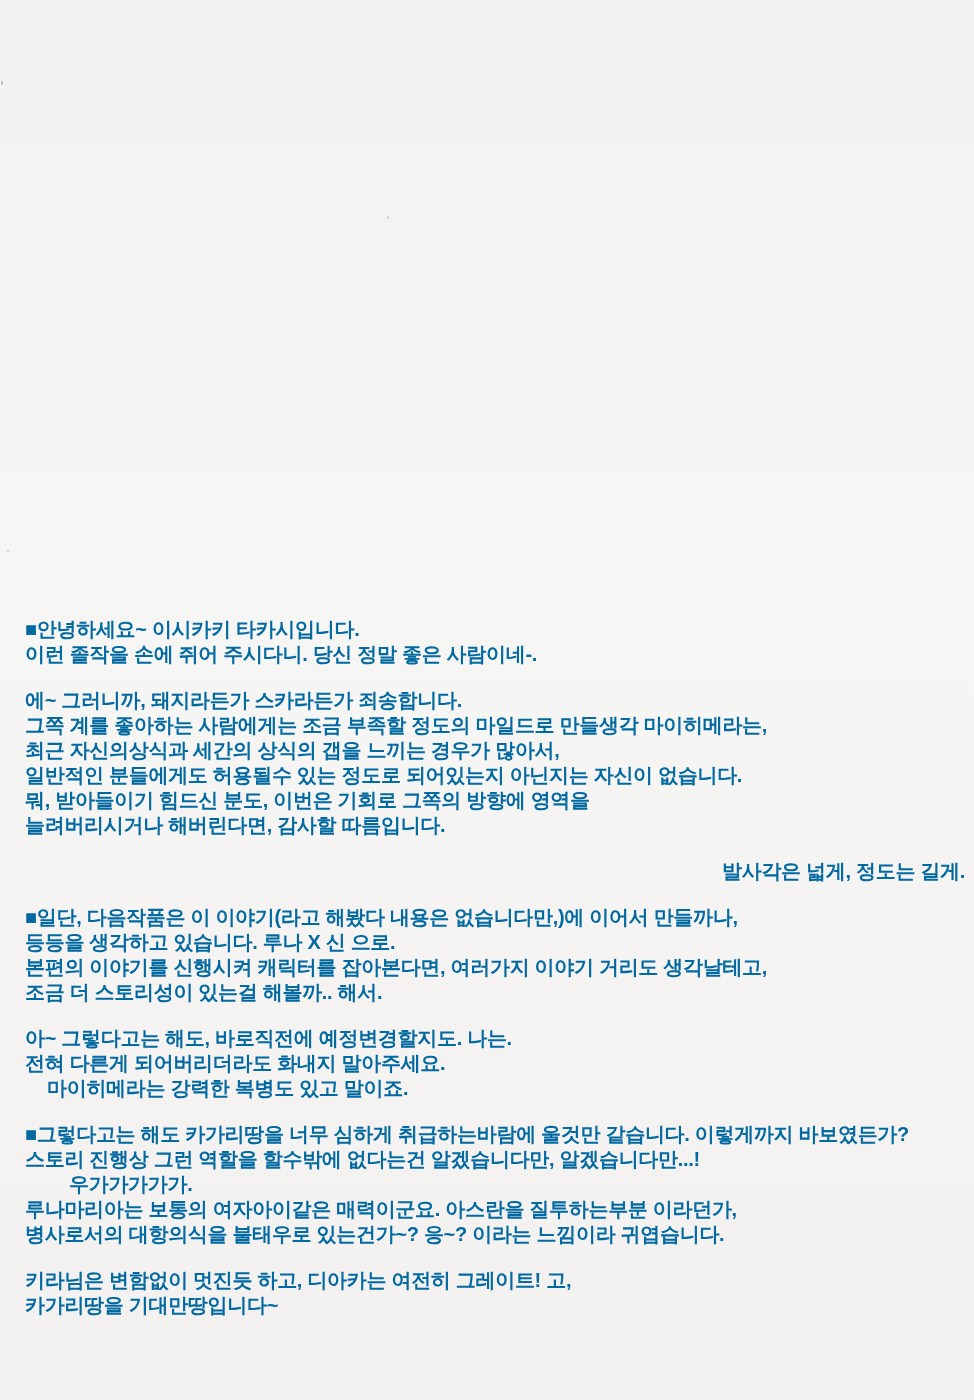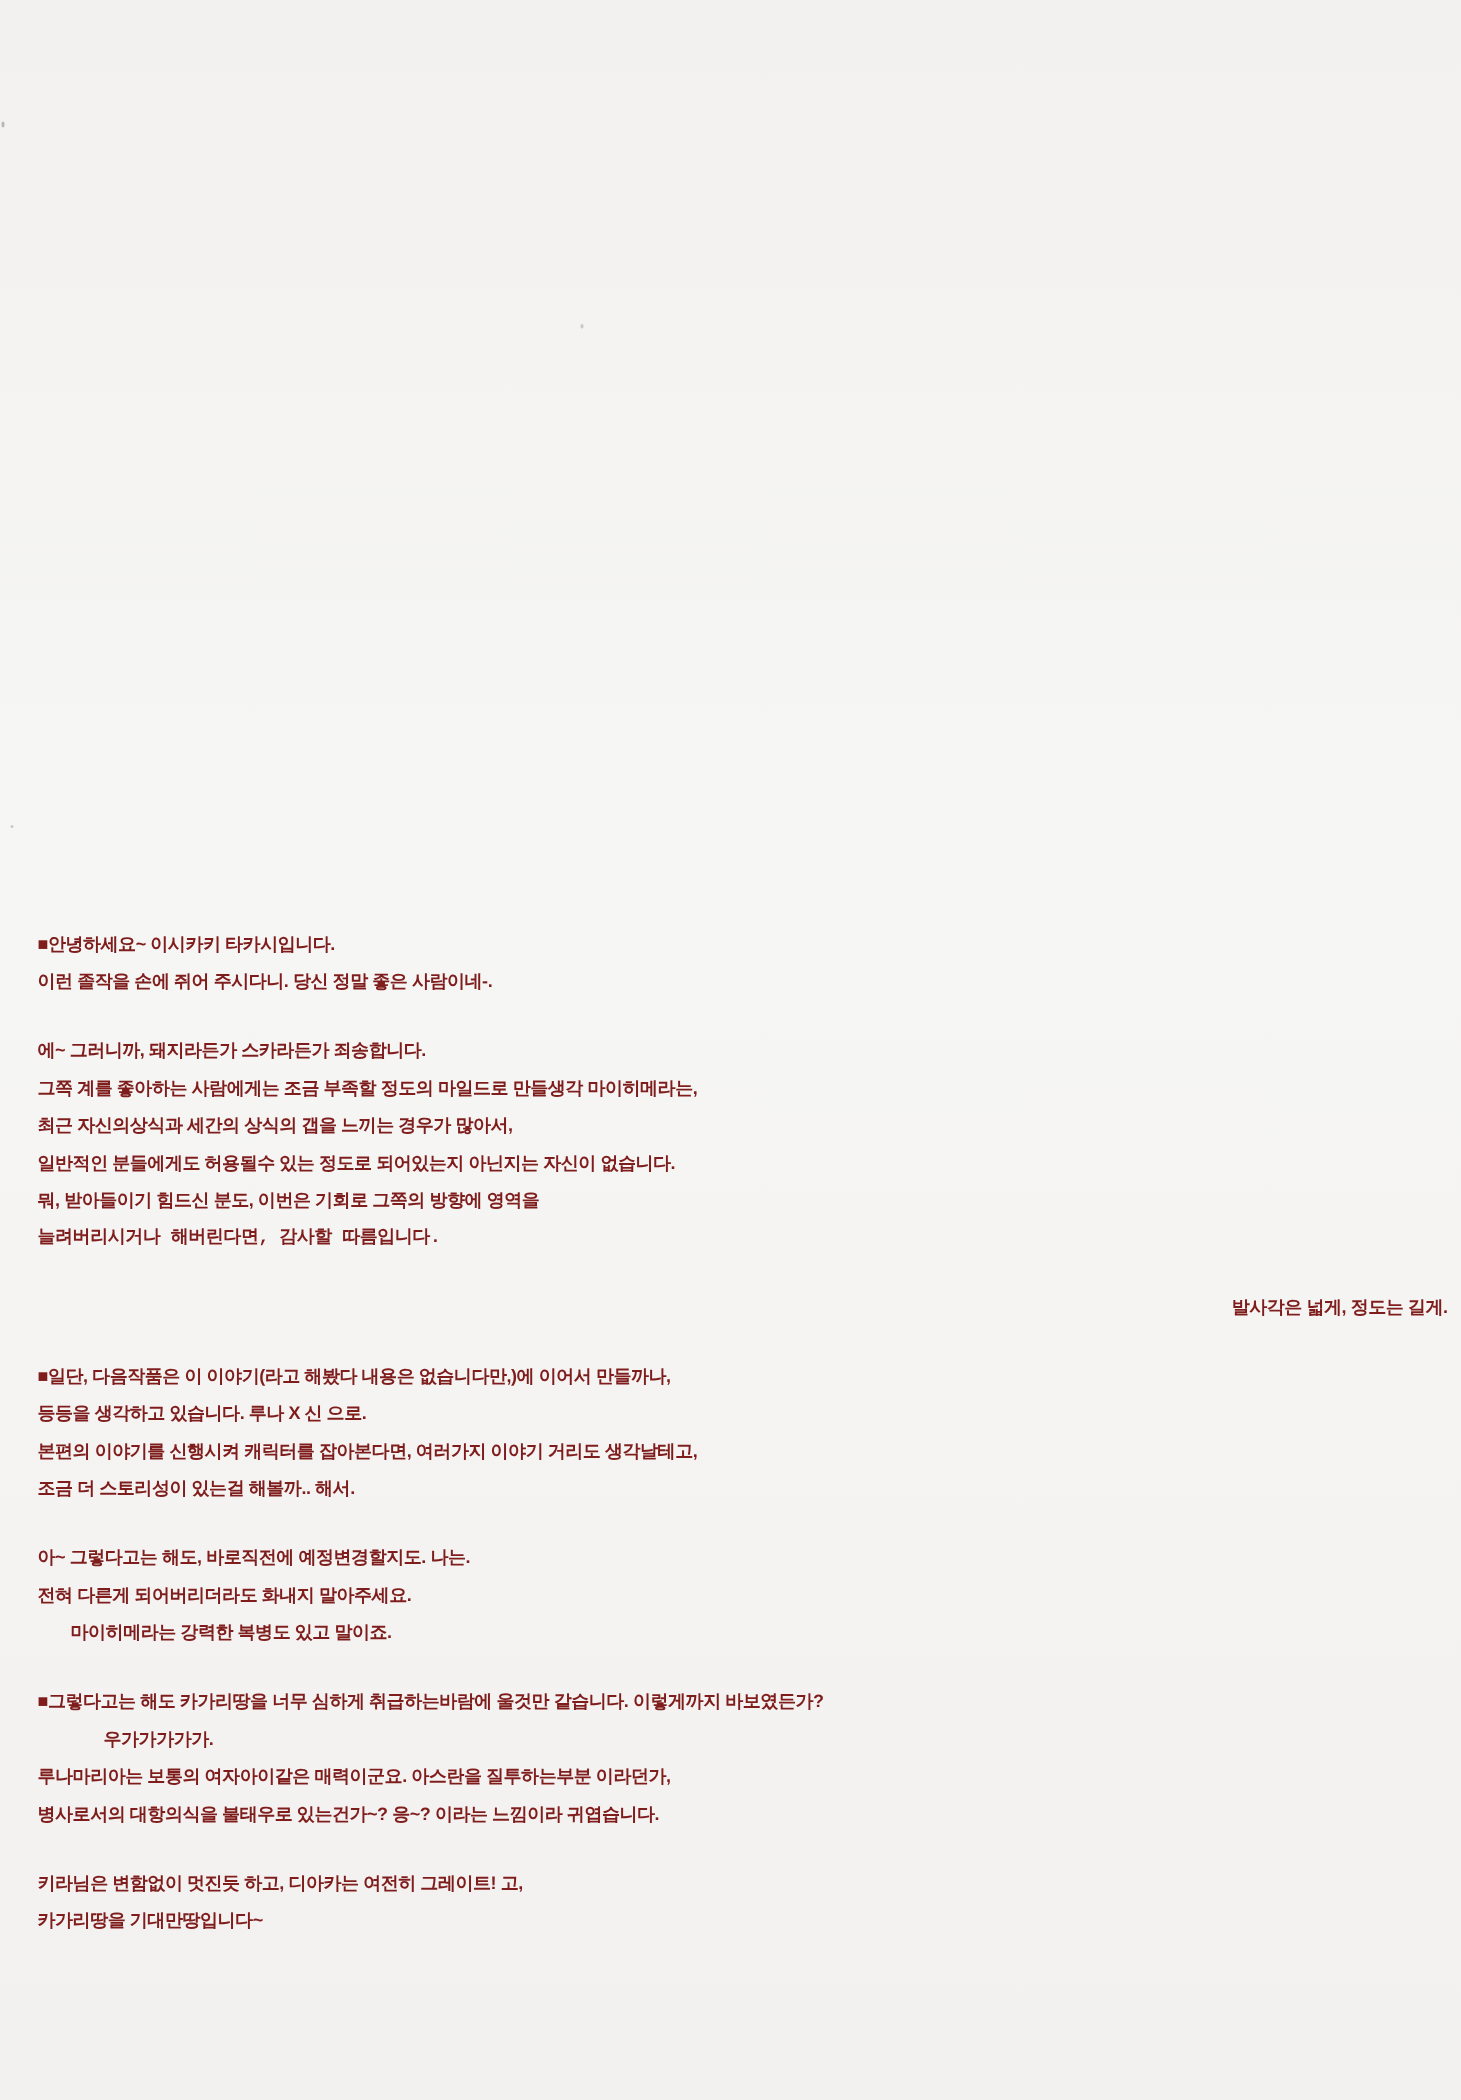--- a/index.html
+++ b/index.html
@@ -16,23 +16,23 @@
   }
   .page {
     position: absolute;
     inset: 0;
   }
   .afterword {
     position: absolute;
     left: 25px;
     top: 617px;
     width: 940px;
-    color: #7f1d1d;
+    color: #0369a1;
     font-weight: bold;
-    font-size: 12px;
+    font-size: 20px;
     line-height: 25px;
     letter-spacing: -0.3px;
   }
   .para {
     margin: 0 0 21px 0;
     padding: 0;
   }
   .line {
     white-space: nowrap;
   }
@@ -59,21 +59,21 @@
       <span class="line" style="display: block;">■안녕하세요~ 이시카키 타카시입니다.</span>
       <span class="line" style="display: block;">이런 졸작을 손에 쥐어 주시다니. 당신 정말 좋은 사람이네-.</span>
     </p>
 
     <p class="para">
       <span class="line" style="display: block;">에~ 그러니까, 돼지라든가 스카라든가 죄송합니다.</span>
       <span class="line" style="display: block;">그쪽 계를 좋아하는 사람에게는 조금 부족할 정도의 마일드로 만들생각 마이히메라는,</span>
       <span class="line" style="display: block;">최근 자신의상식과 세간의 상식의 갭을 느끼는 경우가 많아서,</span>
       <span class="line" style="display: block;">일반적인 분들에게도 허용될수 있는 정도로 되어있는지 아닌지는 자신이 없습니다.</span>
       <span class="line" style="display: block;">뭐, 받아들이기 힘드신 분도, 이번은 기회로 그쪽의 방향에 영역을</span>
-      <span class="line" style="display: block; font-family: Liberation Mono, monospace;">늘려버리시거나 해버린다면, 감사할 따름입니다.</span>
+      <span class="line" style="display: block;">늘려버리시거나 해버린다면, 감사할 따름입니다.</span>
     </p>
 
     <p class="para">
       <span class="line" style="display: block; text-align: right;">발사각은 넓게, 정도는 길게.</span>
     </p>
 
     <p class="para">
       <span class="line" style="display: block;">■일단, 다음작품은 이 이야기(라고 해봤다 내용은 없습니다만,)에 이어서 만들까나,</span>
       <span class="line" style="display: block;">등등을 생각하고 있습니다. 루나 X 신 으로.</span>
       <span class="line" style="display: block;">본편의 이야기를 신행시켜 캐릭터를 잡아본다면, 여러가지 이야기 거리도 생각날테고,</span>
@@ -81,20 +81,21 @@
     </p>
 
     <p class="para">
       <span class="line" style="display: block;">아~ 그렇다고는 해도, 바로직전에 예정변경할지도. 나는.</span>
       <span class="line" style="display: block;">전혀 다른게 되어버리더라도 화내지 말아주세요.</span>
       <span class="line" style="display: block; margin-left: 22px;">마이히메라는 강력한 복병도 있고 말이죠.</span>
     </p>
 
     <p class="para">
       <span class="line" style="display: block;">■그렇다고는 해도 카가리땅을 너무 심하게 취급하는바람에 울것만 같습니다. 이렇게까지 바보였든가?</span>
+      <span class="line" style="display: block;">스토리 진행상 그런 역할을 할수밖에 없다는건 알겠습니다만, 알겠습니다만...!</span>
       <span class="line" style="display: block; margin-left: 44px;">우가가가가가.</span>
       <span class="line" style="display: block;">루나마리아는 보통의 여자아이같은 매력이군요. 아스란을 질투하는부분 이라던가,</span>
       <span class="line" style="display: block;">병사로서의 대항의식을 불태우로 있는건가~? 응~? 이라는 느낌이라 귀엽습니다.</span>
     </p>
 
     <p class="para">
       <span class="line" style="display: block; margin-top: 12px;">키라님은 변함없이 멋진듯 하고, 디아카는 여전히 그레이트! 고,</span>
       <span class="line" style="display: block;">카가리땅을 기대만땅입니다~</span>
     </p>
 

